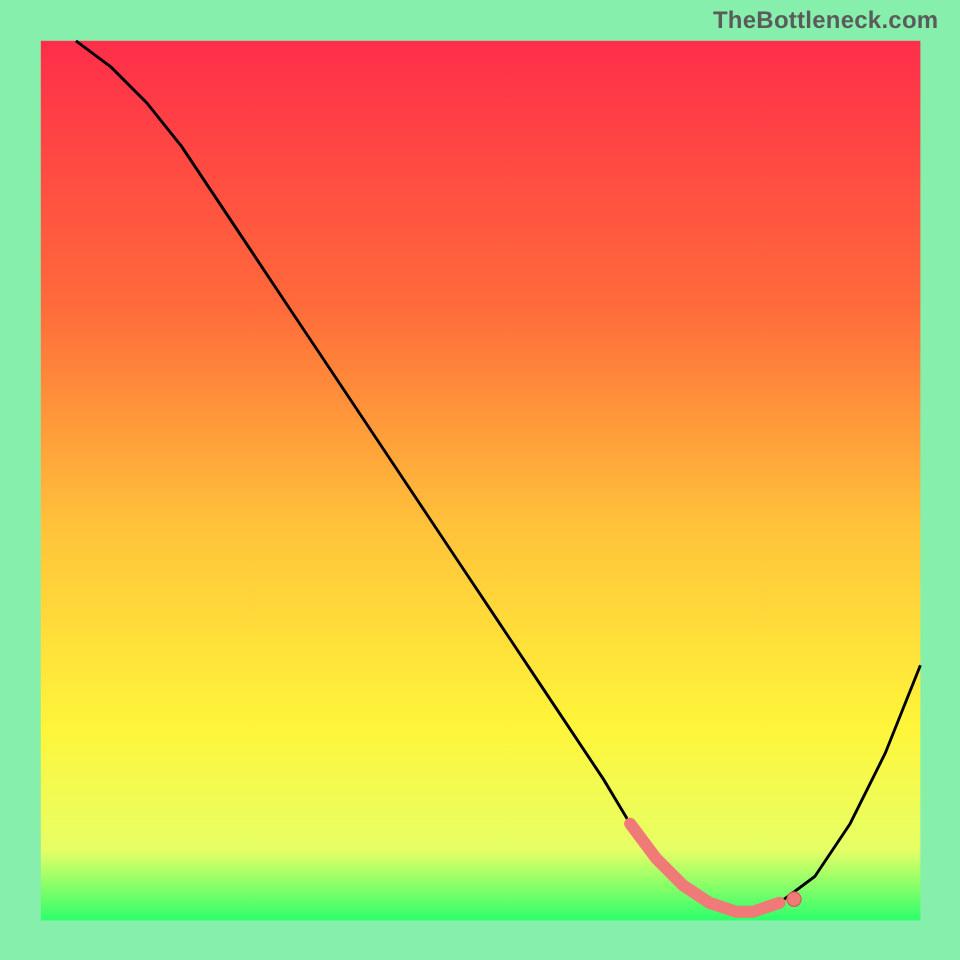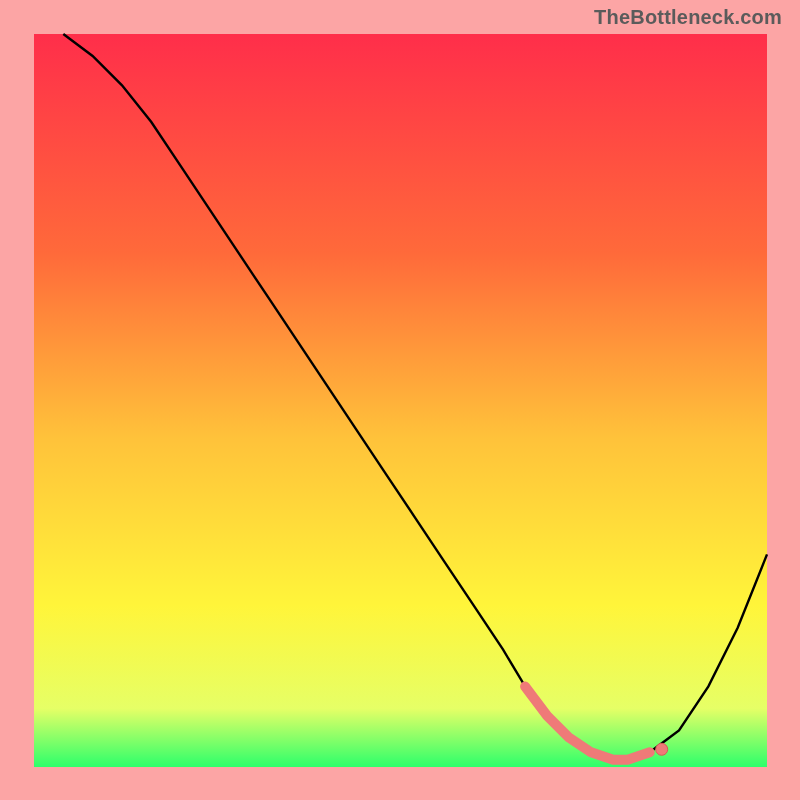--- a/index.html
+++ b/index.html
@@ -9,21 +9,21 @@
     height: 800px;
     background: #000;
     overflow: hidden;
   }
   .frame {
     position: absolute;
     left: 0;
     top: 0;
     width: 800px;
     height: 800px;
-    background: #fca5a5;
+    background: #86efac;
   }
   .attribution {
     position: absolute;
     top: 6px;
     right: 18px;
     font-family: Arial, Helvetica, sans-serif;
     font-size: 20px;
     font-weight: 700;
     color: #5b5b5b;
     letter-spacing: 0.2px;

